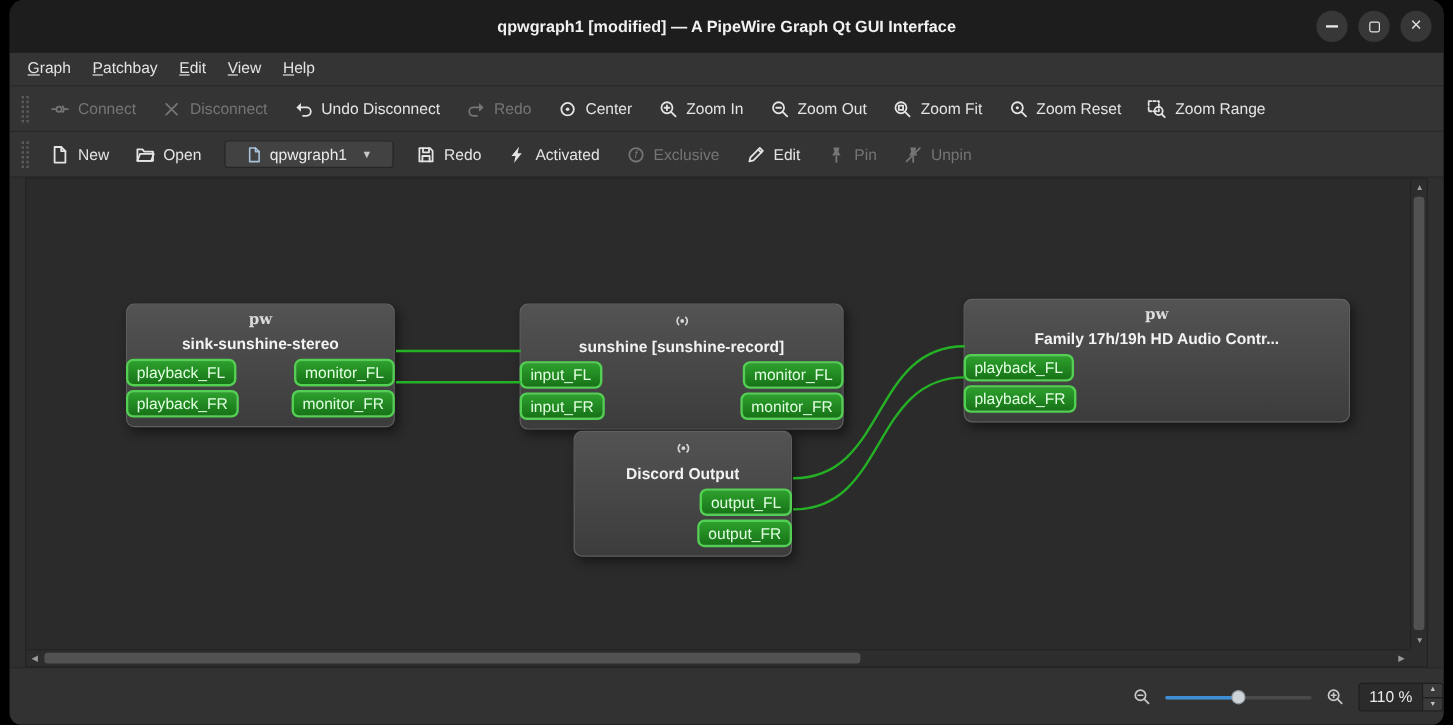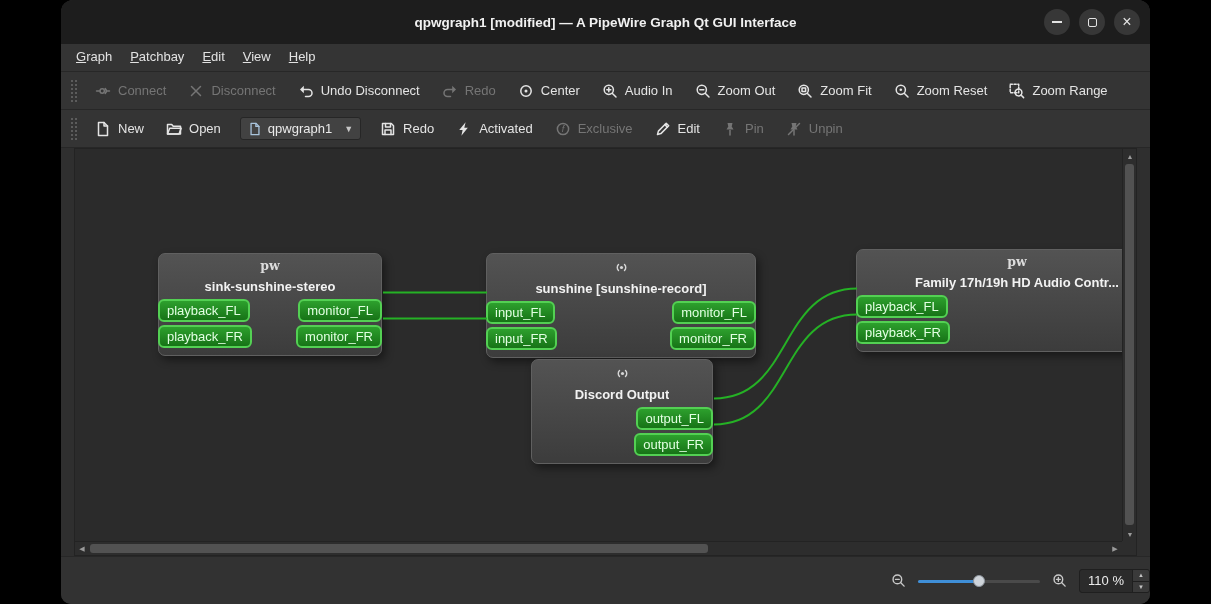--- a/index.html
+++ b/index.html
@@ -1,18 +1,18 @@
 <!DOCTYPE html>
 <html style="--port-green: #53d053; --connection-green: #25b125; --accent-blue: #3f8fd8;"><head>
 <meta charset="utf-8">
 <style>
   * { box-sizing: border-box; margin: 0; padding: 0; }
   html,body { background:#000; font-family:"Liberation Sans", sans-serif; }
   .window {
-    position:relative; width:1089px; height:604px; margin:0 auto;
+    position:relative; width:1195px; height:604px; margin:0 auto;
     background:#303030; border-radius:12px 12px 10px 10px; overflow:hidden;
     color:#e6e6e6;
   }
   
   .titlebar { height:44px; background:#1d1d1d; display:flex; align-items:center; position:relative; }
   .titlebar .title { flex:1; text-align:center; font-size:13.5px; font-weight:bold; color:#f1f1f1; }
   .win-controls { position:absolute; right:10px; top:9px; display:flex; gap:9px; }
   .wbtn { width:26px; height:26px; border-radius:50%; background:#373737; border:none;
           color:#e3e3e3; display:flex; align-items:center; justify-content:center; cursor:pointer; padding:0; }
   .g-min { width:10px; height:1.6px; background:#e3e3e3; display:block; }
@@ -29,21 +29,21 @@
   .tb-handle { width:6px; height:22px; margin:0 7px 0 6px;
                border-left:2px dotted #5c5c5c; border-right:2px dotted #5c5c5c; }
   .tb-item { display:flex; align-items:center; gap:7px; padding:0 11px; height:30px; border-radius:4px;
              font-size:13px; color:#e4e4e4; cursor:default; white-space:nowrap; }
   .tb-item.disabled { color:#757575; }
   .ic { width:16px; height:16px; display:block; flex:0 0 auto; }
   .ic path, .ic circle, .ic rect { stroke:currentColor; fill:none; stroke-width:1.5;
              stroke-linecap:round; stroke-linejoin:round; }
   .ic .f { fill:currentColor; stroke:none; }
   .combo { display:flex; align-items:center; gap:6px; background:#424242; border:1px solid #262626;
-           border-radius:3px; padding:3px 7px; margin:0 8px; font-size:13px; color:#eaeaea; cursor:default; }
+           border-radius:3px; padding:3px 17px; margin:0 8px; font-size:13px; color:#eaeaea; cursor:default; }
   .combo .ic { width:14px; height:14px; color:#a9c4dc; }
   .combo-arrow { font-size:9px; color:#c7c7c7; margin-left:6px; }
   
   .main { height:408px; padding:0 13px; background:#2f2f2f; }
   .canvas { position:relative; width:100%; height:100%; background:#2b2b2b;
             border:1px solid #232323; overflow:hidden; }
   .connections { position:absolute; left:0; top:0; z-index:3; pointer-events:none; }
   .connections path { stroke:var(--connection-green,#25b125); stroke-width:2; fill:none; }
   .node { position:absolute; z-index:2; background:linear-gradient(180deg,#535353,#3c3c3c);
           border:1px solid #606060; border-radius:7px; box-shadow:3px 4px 9px rgba(0,0,0,.45);
@@ -176,21 +176,21 @@
     </div>
 
     <div class="tb-item">
       <span>
           <svg class="ic" viewBox="0 0 16 16">
             <circle cx="6.8" cy="6.8" r="4.6"></circle>
             <path d="M10.2 10.2L14 14"></path>
             <path d="M4.8 6.8h4M6.8 4.8v4"></path>
           </svg>
         </span>
-      <span>Audio In</span>
+      <span>Zoom In</span>
     </div>
 
     <div class="tb-item">
       <span>
           <svg class="ic" viewBox="0 0 16 16">
             <circle cx="6.8" cy="6.8" r="4.6"></circle>
             <path d="M10.2 10.2L14 14"></path>
             <path d="M4.8 6.8h4"></path>
           </svg>
         </span>

